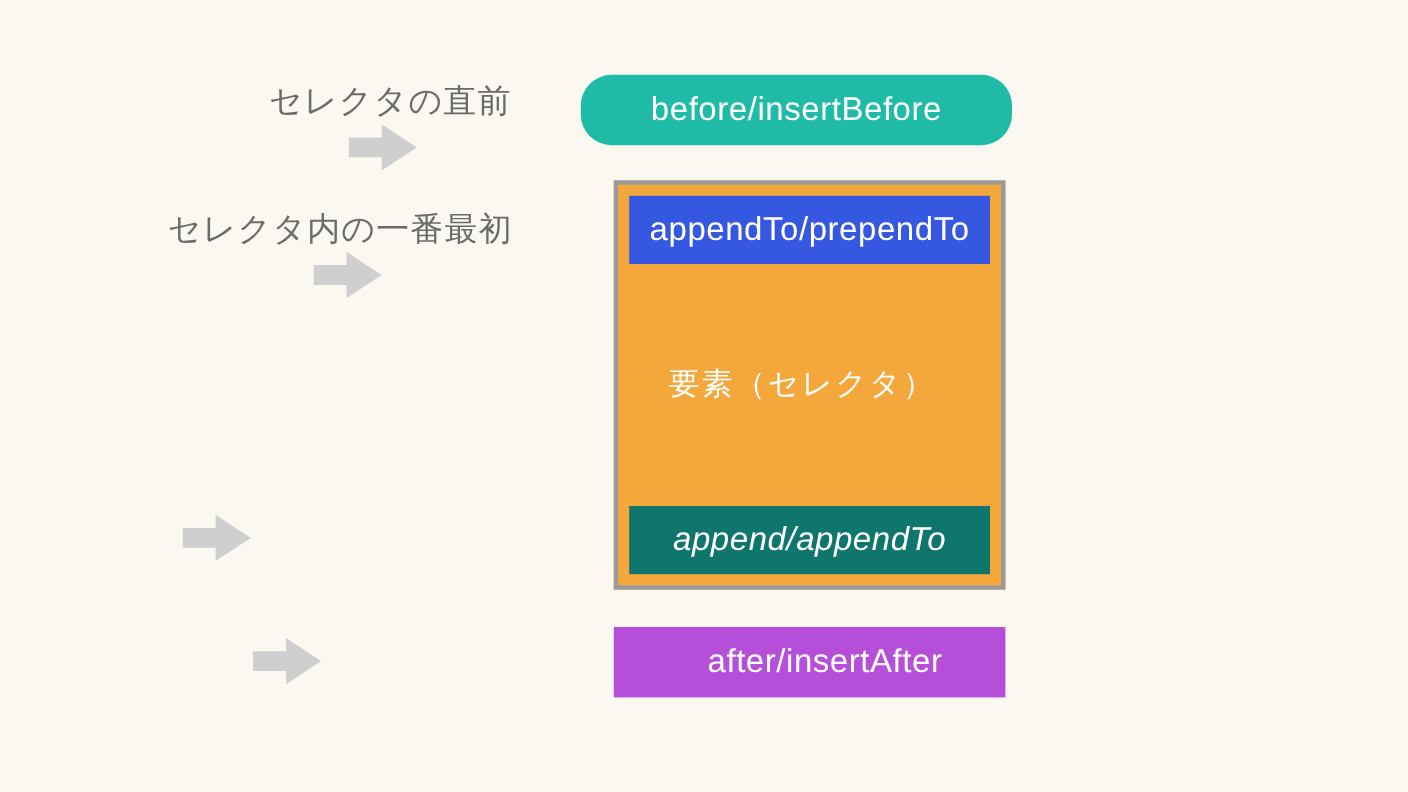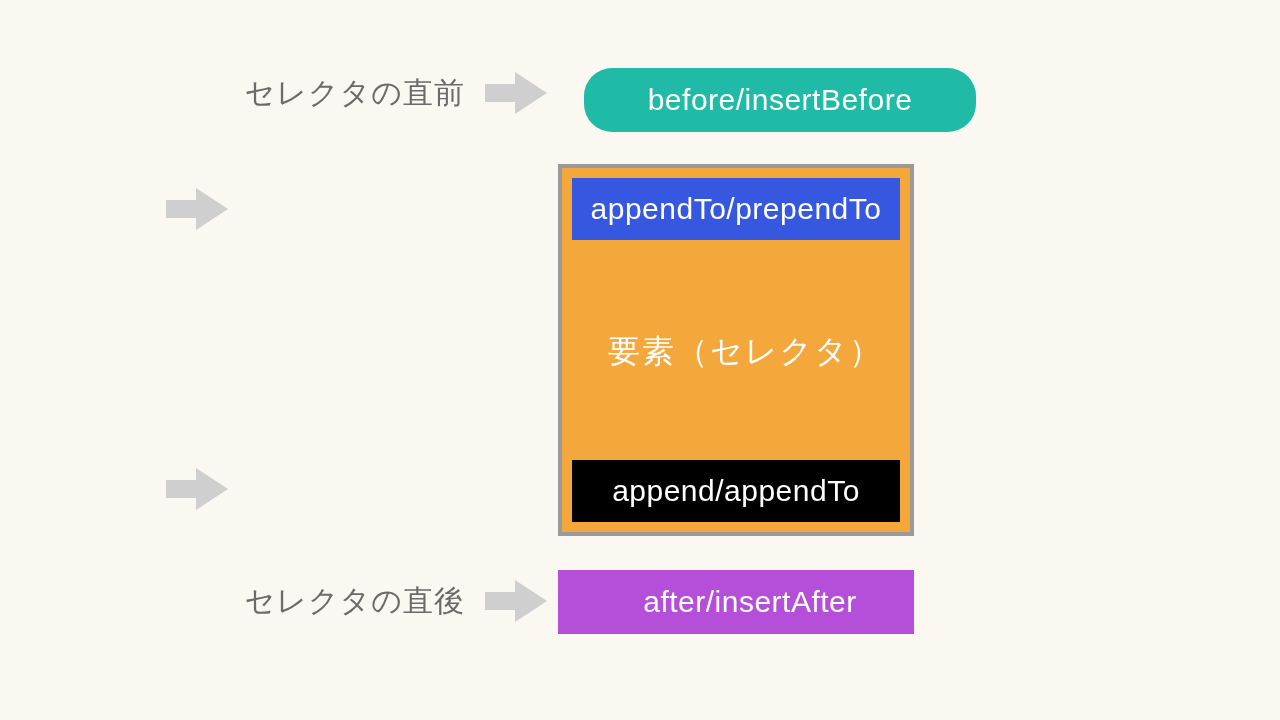--- a/index.html
+++ b/index.html
@@ -7,20 +7,21 @@
     width: 1280px;
     height: 720px;
     background: #faf8f1;
     font-family: "Hiragino Sans", "Meiryo", sans-serif;
     position: relative;
   }
   .row {
     position: absolute;
     display: flex;
     align-items: center;
+    flex-direction: column;
   }
   .label {
     color: #6b6b6b;
     font-size: 30px;
     font-weight: 500;
     text-align: right;
     letter-spacing: 1px;
   }
   .arrow {
     display: inline-flex;
@@ -32,73 +33,73 @@
     color: #fff;
     font-size: 30px;
     font-weight: 500;
     display: flex;
     align-items: center;
     justify-content: center;
     letter-spacing: 0.5px;
   }
   .box-before { background: #1fbba6; }
   .box-prepend { background: #3657e0; }
-  .box-append  { background: #000000; }
+  .box-append  { background: #0f766e; font-style: italic; }
   .box-after   { background: #b54ed8; }
 
   .selector-frame {
     position: absolute;
     border: 4px solid #9a9a9a;
     background: #f4a83b;
   }
   .selector-center {
     position: absolute;
     color: #fff;
-    font-size: 32px;
+    font-size: 28px;
     font-weight: 500;
     letter-spacing: 2px;
     white-space: nowrap;
   }
 </style>
 </head>
 <body>
 
 <div class="selector-frame" style="left:558px; top:164px; width:356px; height:372px;"></div>
 
 <div class="selector-center" style="left:608px; top:330px;">要素（セレクタ）</div>
 
 <div class="row" style="left:210px; top:72px;">
   <span class="label" style="width:255px;">セレクタの直前</span>
   <span class="arrow" style="margin-left:20px;">
     <svg width="62" height="42" viewBox="0 0 62 42">
       <path d="M0 12 H30 V0 L62 21 L30 42 V30 H0 Z" fill="#cfcfcf"></path>
     </svg>
   </span>
 </div>
-<div class="box box-before" style="position:absolute; left:584px; top:68px; width:392px; height:64px;border-radius:28px;">before/insertBefore</div>
+<div class="box box-before" style="position:absolute; left:528px; top:68px; width:392px; height:64px;border-radius:28px;">before/insertBefore</div>
 
 <div class="row" style="left:146px; top:188px;">
+  <span class="label" style="width:320px;">セレクタ内の一番最初</span>
   <span class="arrow" style="margin-left:20px;">
     <svg width="62" height="42" viewBox="0 0 62 42">
       <path d="M0 12 H30 V0 L62 21 L30 42 V30 H0 Z" fill="#cfcfcf"></path>
     </svg>
   </span>
 </div>
 <div class="box box-prepend" style="position:absolute; left:572px; top:178px; width:328px; height:62px;">appendTo/prependTo</div>
 
 <div class="row" style="left:146px; top:468px;">
   <span class="arrow" style="margin-left:20px;">
     <svg width="62" height="42" viewBox="0 0 62 42">
       <path d="M0 12 H30 V0 L62 21 L30 42 V30 H0 Z" fill="#cfcfcf"></path>
     </svg>
   </span>
 </div>
 <div class="box box-append" style="position:absolute; left:572px; top:460px; width:328px; height:62px;">append/appendTo</div>
 
 <div class="row" style="left:210px; top:580px;">
-  <span class="label" style="width:255px;">セレクタの直後</span>
   <span class="arrow" style="margin-left:20px;">
     <svg width="62" height="42" viewBox="0 0 62 42">
       <path d="M0 12 H30 V0 L62 21 L30 42 V30 H0 Z" fill="#cfcfcf"></path>
     </svg>
   </span>
 </div>
 <div class="box box-after" style="position:absolute; left:558px; top:570px; width:356px; height:64px;padding-left:28px;">after/insertAfter</div>
 
 </body></html>

